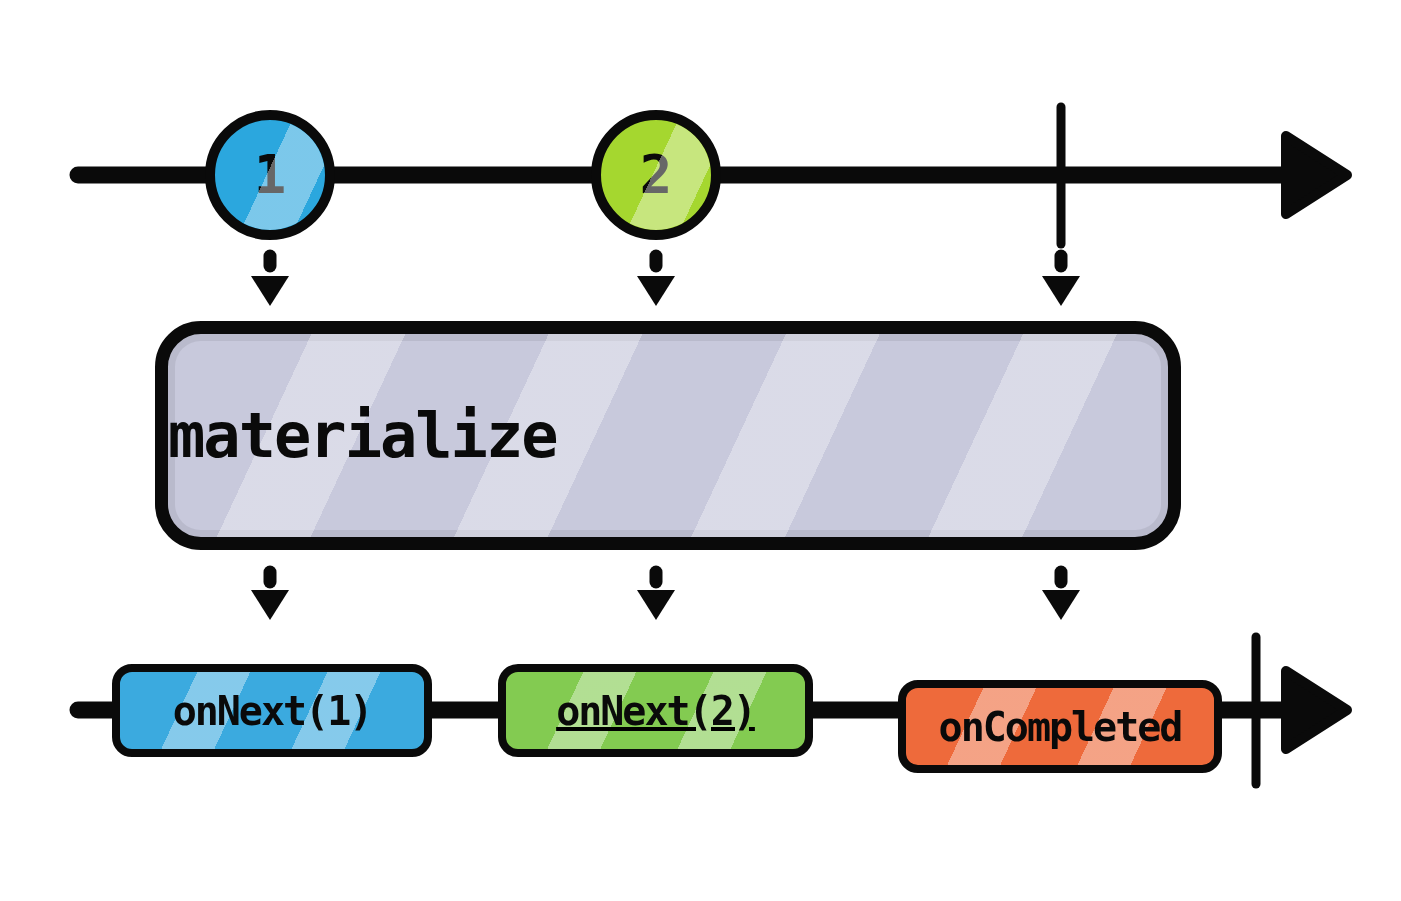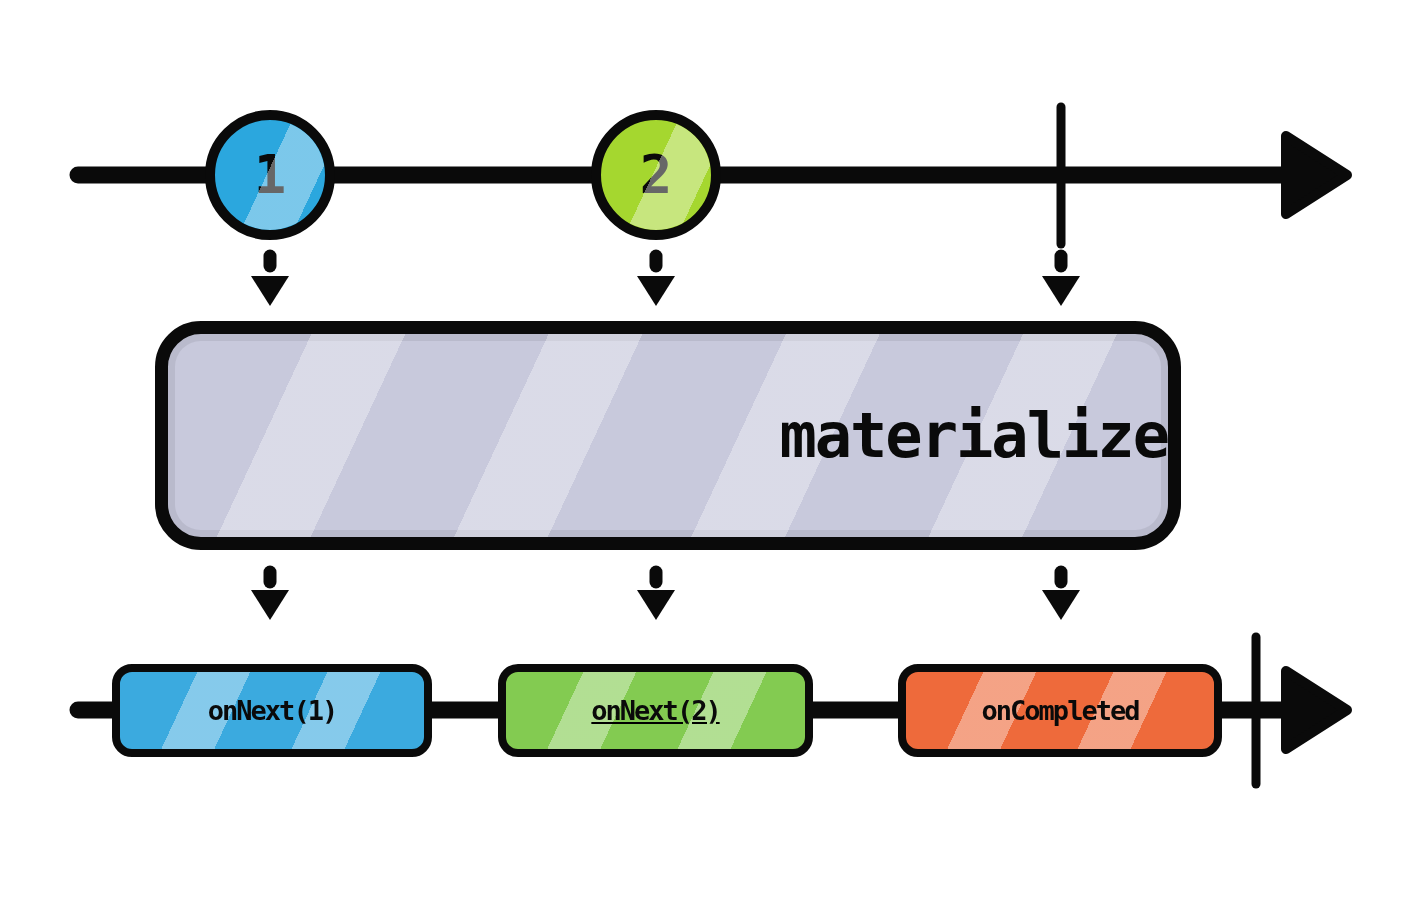--- a/index.html
+++ b/index.html
@@ -54,21 +54,21 @@
     position: absolute;
     left: 155px;
     top: 321px;
     width: 1026px;
     height: 229px;
     box-sizing: border-box;
     border: 13px solid #0a0a0a;
     border-radius: 46px;
     display: flex;
     align-items: center;
-    justify-content: flex-end;
+    justify-content: flex-start;
     box-shadow: inset 0 0 0 7px rgba(0,0,0,0.07);
     overflow: hidden;
   }
   .operator-box .gloss {
     background: repeating-linear-gradient(
       115deg,
       rgba(255,255,255,0) 0px,
       rgba(255,255,255,0) 130px,
       rgba(255,255,255,0.33) 130px,
       rgba(255,255,255,0.33) 215px
@@ -88,21 +88,21 @@
     box-sizing: border-box;
     border: 8px solid #0a0a0a;
     border-radius: 20px;
     display: flex;
     align-items: center;
     justify-content: center;
     overflow: hidden;
   }
   .event-box .label {
     position: relative;
-    font-size: 27px;
+    font-size: 40px;
     font-weight: 700;
     color: #0a0a0a;
     letter-spacing: -2px;
     white-space: nowrap;
   }
   .event-onnext-1 { left: 112px; width: 320px; }
   .event-onnext-2 { left: 498px; width: 315px; text-decoration: underline; }
   .event-oncompleted { left: 898px; width: 324px; }
 </style>
 </head>
@@ -165,18 +165,18 @@
   <div class="event-box event-onnext-1" style="background-color: rgb(59, 170, 223);">
     <div class="gloss"></div>
     <span class="label">onNext(1)</span>
   </div>
 
   <div class="event-box event-onnext-2" style="background-color: rgb(131, 203, 81);">
     <div class="gloss"></div>
     <span class="label">onNext(2)</span>
   </div>
 
-  <div class="event-box event-oncompleted" style="background-color: rgb(238, 106, 59);">
+  <div class="event-box event-oncompleted" style="background-color: rgb(238, 106, 59); margin-top: 16px;">
     <div class="gloss"></div>
     <span class="label">onCompleted</span>
   </div>
 
 </div>
 
 </body></html>

